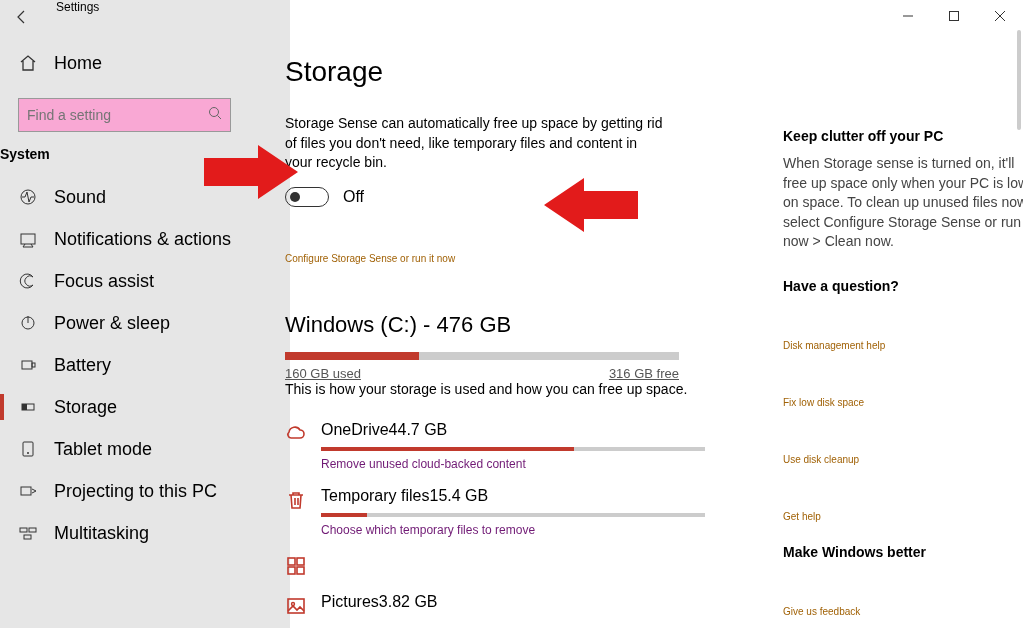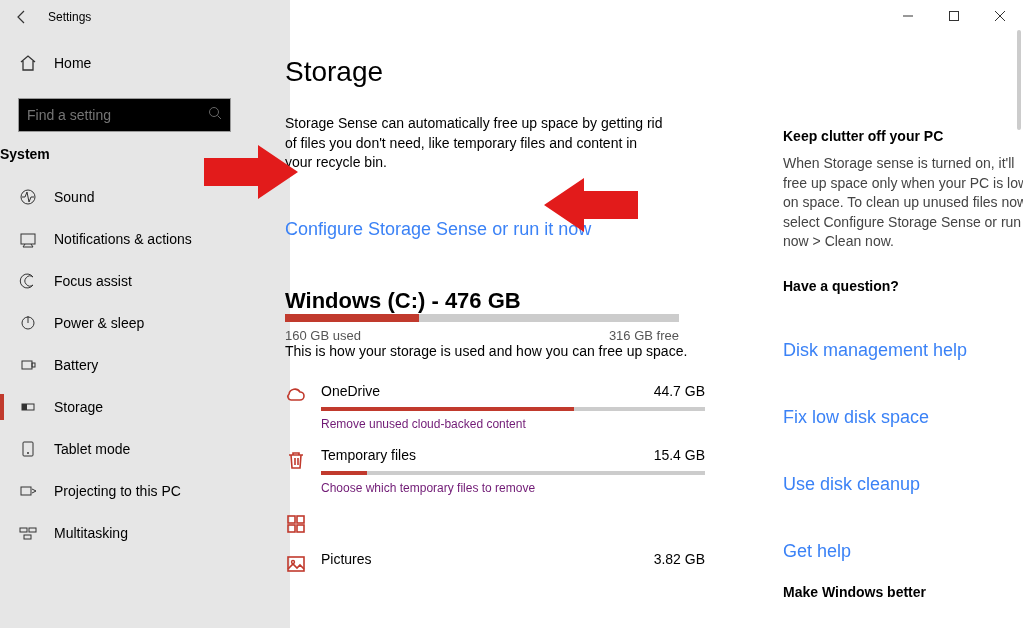--- a/index.html
+++ b/index.html
@@ -1,55 +1,55 @@
 <!DOCTYPE html>
 <html><head>
 <meta charset="utf-8">
 <style>
   * { box-sizing: border-box; margin: 0; padding: 0; font-family: "Segoe UI", sans-serif; }
   body { width: 1023px; height: 628px; background: #fff; overflow: hidden; position: relative; }
 
   
-  .titlebar { height: 34px; display: flex; align-items: center; }
+  .titlebar { height: 34px; display: flex; align-items: flex-start; gap: 8px; }
   .titlebar .back { width: 44px; height: 34px; display:flex; align-items:center; justify-content:center; }
   .titlebar .title { font-size: 12px; padding-left: 4px; }
   .win-controls { position: absolute; top: 0; right: 0; display: flex; }
   .win-controls div { width: 46px; height: 32px; display: flex; align-items: center; justify-content: center; }
 
   
   .app { display: flex; height: calc(628px - 34px); }
   .sidebar { width: 290px; background: #e6e6e6; padding-top: 8px; display:flex; flex-direction:column; }
-  .side-row { display:flex; align-items:center; height:42px; padding-left:18px; font-size:14px; cursor:pointer; position:relative; }
+  .side-row { display:flex; align-items:center; height:42px; padding-left:18px; font-size:18px; cursor:pointer; position:relative; }
   .side-row .ico { width:20px; height:20px; display:flex; align-items:center; justify-content:center; margin-right:16px; color:#333; }
   .side-row.selected::before { content:""; position:absolute; left:0; top:8px; bottom:8px; width:4px; background:#c13a2d;}
-  .search { margin:14px 18px 10px 18px; height:34px; border:1px solid #999; background:#000000; display:flex; align-items:center; padding:0 8px; }
+  .search { margin:14px 18px 10px 18px; height:34px; border:1px solid #999; background:#f9a8d4; display:flex; align-items:center; padding:0 8px; }
   .search input { flex:1; background:transparent; border:none; outline:none; font-size:14px; color:#666; }
   .cat { font-weight:600; font-size:14px; margin:4px 0 14px 0; }
 
   
   .main { flex:1; padding: 22px 36px 0 36px; display:flex; }
   .content { width: 420px; }
   .aside { width: 250px; margin-left: 78px; padding-top: 72px; font-size:14px; }
   h1 { font-weight:400; font-size:28px; margin-bottom: 26px; }
   .desc { font-size:14px; line-height:1.4; margin-bottom: 14px; max-width: 380px; }
   .toggle-row { display:flex; align-items:center; margin-bottom:18px; }
   .toggle { width:44px; height:20px; border:1px solid #333; border-radius:10px; position:relative; margin-right:14px; }
   .toggle .knob { width:10px; height:10px; border-radius:50%; background:#333; position:absolute; left:4px; top:4px; }
-  .link-accent { color:#3b82f6; cursor:pointer; font-size:18px;margin-top:46px; }
-
-  h2 { font-weight:700; font-size:22px; margin-top:48px; }
+  .link-accent { color:#a16207; cursor:pointer; font-size:10px;margin-top:46px; }
+
+  h2 { font-weight:400; font-size:22px; margin-top:48px; margin-bottom:14px; }
   .drive-bar { height:8px; background:#ccc; width:394px; display:flex; }
   .drive-bar .used { background:#c13a2d; }
-  .drive-meta { display:flex; justify-content:space-between; width:394px; color:#555; font-size:13px; margin-top:6px; }
+  .drive-meta { display:flex; justify-content:space-between; width:394px; color:#555; font-size:13px; margin-top:6px;text-decoration:underline; }
   .note { font-size:14px; margin-top:0; margin-bottom:8px; }
 
   .cat-row { display:flex; align-items:flex-start; padding-top:16px; }
   .cat-row .cat-ico { width:22px; height:22px; margin-right:14px; margin-top:2px; color:#c13a2d; }
   .cat-body { flex:1; }
-  .cat-head { display:flex; justify-content:space-between; font-size:14px; margin-bottom:8px; }
+  .cat-head { display:flex; font-size:16px; margin-bottom:8px; }
   .cat-bar { height:4px; background:#ccc; display:flex; margin-bottom:6px; }
   .cat-bar .used { background:#c13a2d; }
   .cat-sub { color:#701a75; font-size:12px; }
 
   .aside h3 { font-weight:600; font-size:14px; margin-bottom:10px; margin-top:0; }
   .aside p { color:#444; font-size:14px; line-height:1.4; margin-bottom:26px; }
   .aside .link-accent { display:block; margin-bottom:10px; }
 
   .scrollbar { position:absolute; top:30px; right:2px; width:4px; height:100px; background:#ccc; border-radius:2px; }
 
@@ -193,20 +193,26 @@
           </span>
           <span>Multitasking</span>
         </div>
       </div>
   </div>
 
   <div class="main">
     <div class="content">
       <h1>Storage</h1>
       <p class="desc">Storage Sense can automatically free up space by getting rid of files you don't need, like temporary files and content in your recycle bin.</p>
+      <div class="toggle-row">
+        <div class="toggle">
+            <div class="knob"></div>
+          </div>
+        <span>Off</span>
+      </div>
       <div class="link-accent">Configure Storage Sense or run it now</div>
 
       <h2>Windows (C:) - 476 GB</h2>
       <div class="drive-bar">
         <div class="used" id="drive-used" style="width: 34%;"></div>
       </div>
       <div class="drive-meta">
         <span>160 GB used</span>
         <span>316 GB free</span>
       </div>

